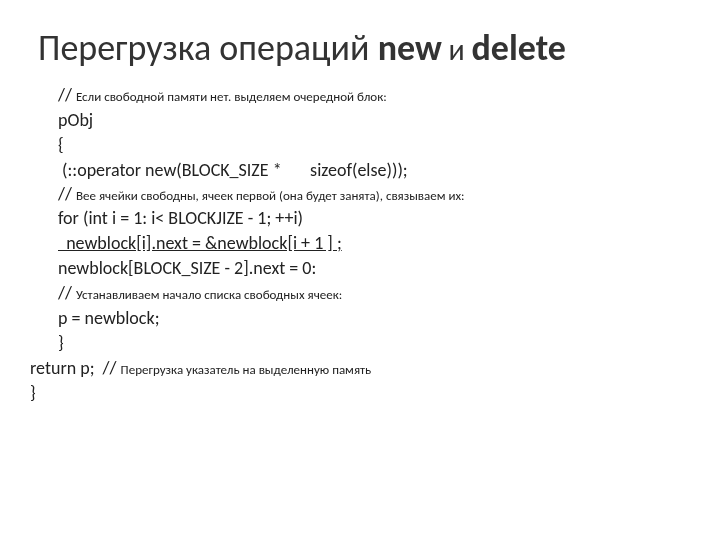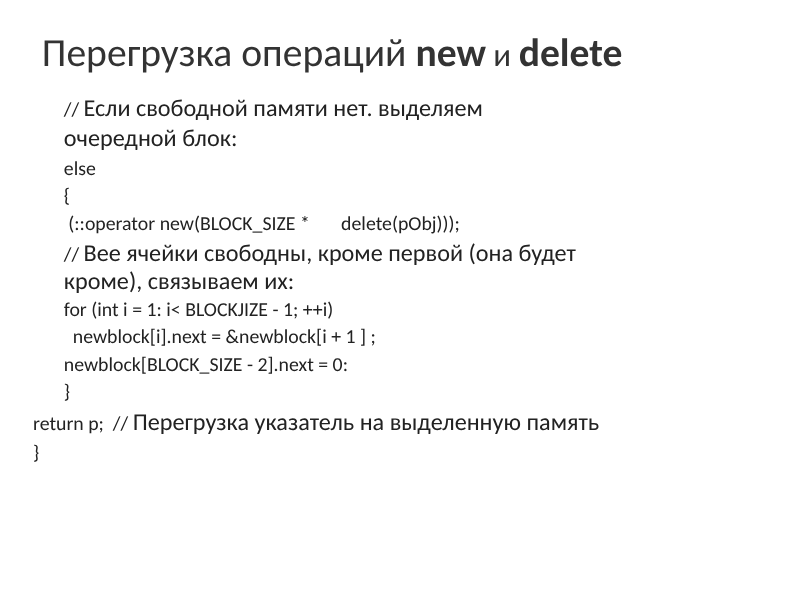--- a/index.html
+++ b/index.html
@@ -28,51 +28,55 @@
   .title .kw { font-weight: 700; }
   .title .conn { font-size: 30px; }
   .body-block {
     font-size: 18px;
     line-height: 1.28;
     color: #222;
   }
   .ind1 { padding-left: 28px; }
   .ind0 { padding-left: 0; }
   .line { margin: 2px 0; }
-  .comment .ru { font-size: 22px; }
+  .comment .ru { font-size: 13px; }
   .wrap { line-height: 1.15; }
 </style>
 </head>
 <body>
 
 <div class="slide">
 
   <div class="title">
     <span>Перегрузка операций  </span><span class="kw">new</span><span class="conn"> и </span><span class="kw">delete</span>
   </div>
 
   <div class="body-block">
 
     <div class="line ind1 comment">
       <span>// </span><span class="ru">Если свободной памяти нет. выделяем очередной блок:</span>
     </div>
 
-    <div class="line ind1">else</div>
+    <div class="line ind1">pObj</div>
     <div class="line ind1">{</div>
-    <div class="line ind1" style="white-space: pre;"> (::operator new(BLOCK_SIZE *       delete(pObj)));</div>
+    <div class="line ind1" style="white-space: pre;"> (::operator new(BLOCK_SIZE *       sizeof(else)));</div>
 
     <div class="line ind1 comment wrap">
-      <span>// </span><span class="ru">Bee ячейки свободны, кроме первой (она будет кроме), связываем их:</span>
+      <span>// </span><span class="ru">Bee ячейки свободны, ячеек первой (она будет занята), связываем их:</span>
     </div>
 
     <div class="line ind1">for (int i = 1: i&lt; BLOCKJIZE - 1; ++i)</div>
-    <div class="line ind1" style="white-space: pre;">  newblock[i].next = &amp;newblock[i + 1 ] ;</div>
+    <div class="line ind1" style="white-space: pre; text-decoration: underline;">  newblock[i].next = &amp;newblock[i + 1 ] ;</div>
     <div class="line ind1">newblock[BLOCK_SIZE - 2].next = 0:</div>
 
+    <div class="line ind1 comment">
+      <span>// </span><span class="ru">Устанавливаем начало списка свободных ячеек:</span>
+    </div>
 
+    <div class="line ind1">р = newblock;</div>
     <div class="line ind1">}</div>
 
     <div class="line ind0 comment">
       <span style="white-space: pre; text-align: center;">return p;  // </span><span class="ru">Перегрузка указатель на выделенную память</span>
     </div>
 
     <div class="line ind0">}</div>
 
   </div>
 </div>

